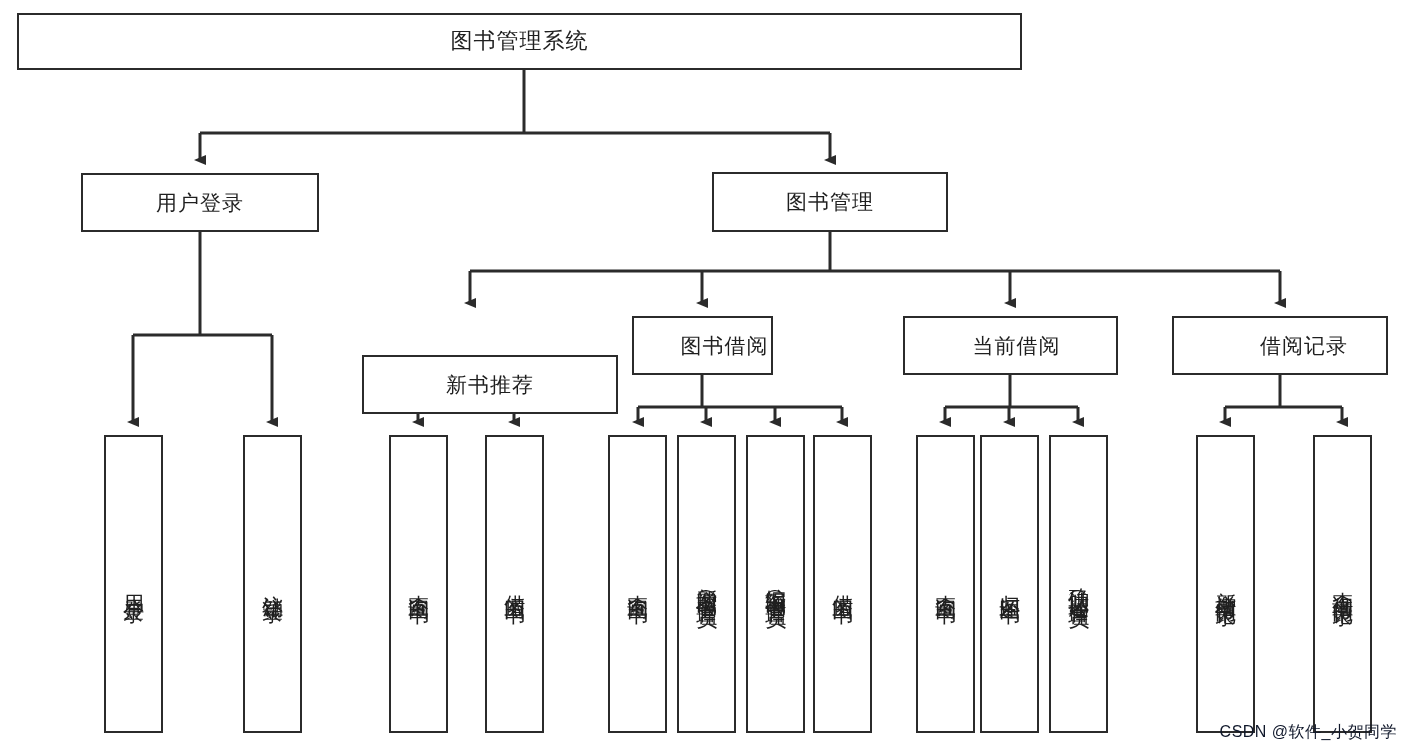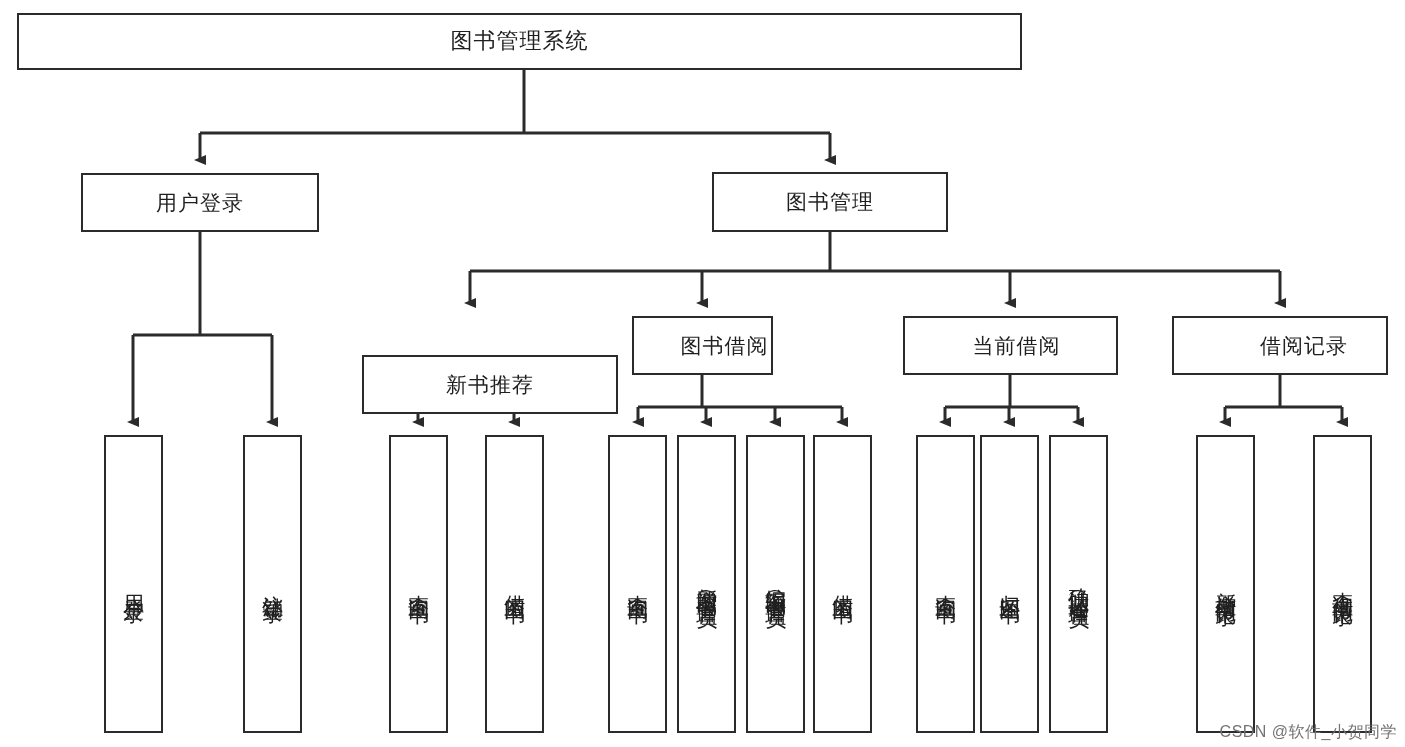--- a/index.html
+++ b/index.html
@@ -56,21 +56,21 @@
   .node.v .vtext{
     writing-mode:vertical-rl;
     text-orientation:upright;
     display:block;
   }
   .watermark{
     position:absolute;
     right:8px;
     bottom:4px;
     font-size:16px;
-    color:#737373;
+    color:#0f172a;
     letter-spacing:0.5px;
     z-index:5;
     white-space:nowrap;
   }
 </style>
 </head>
 <body>
 
 <div id="canvas">
 

